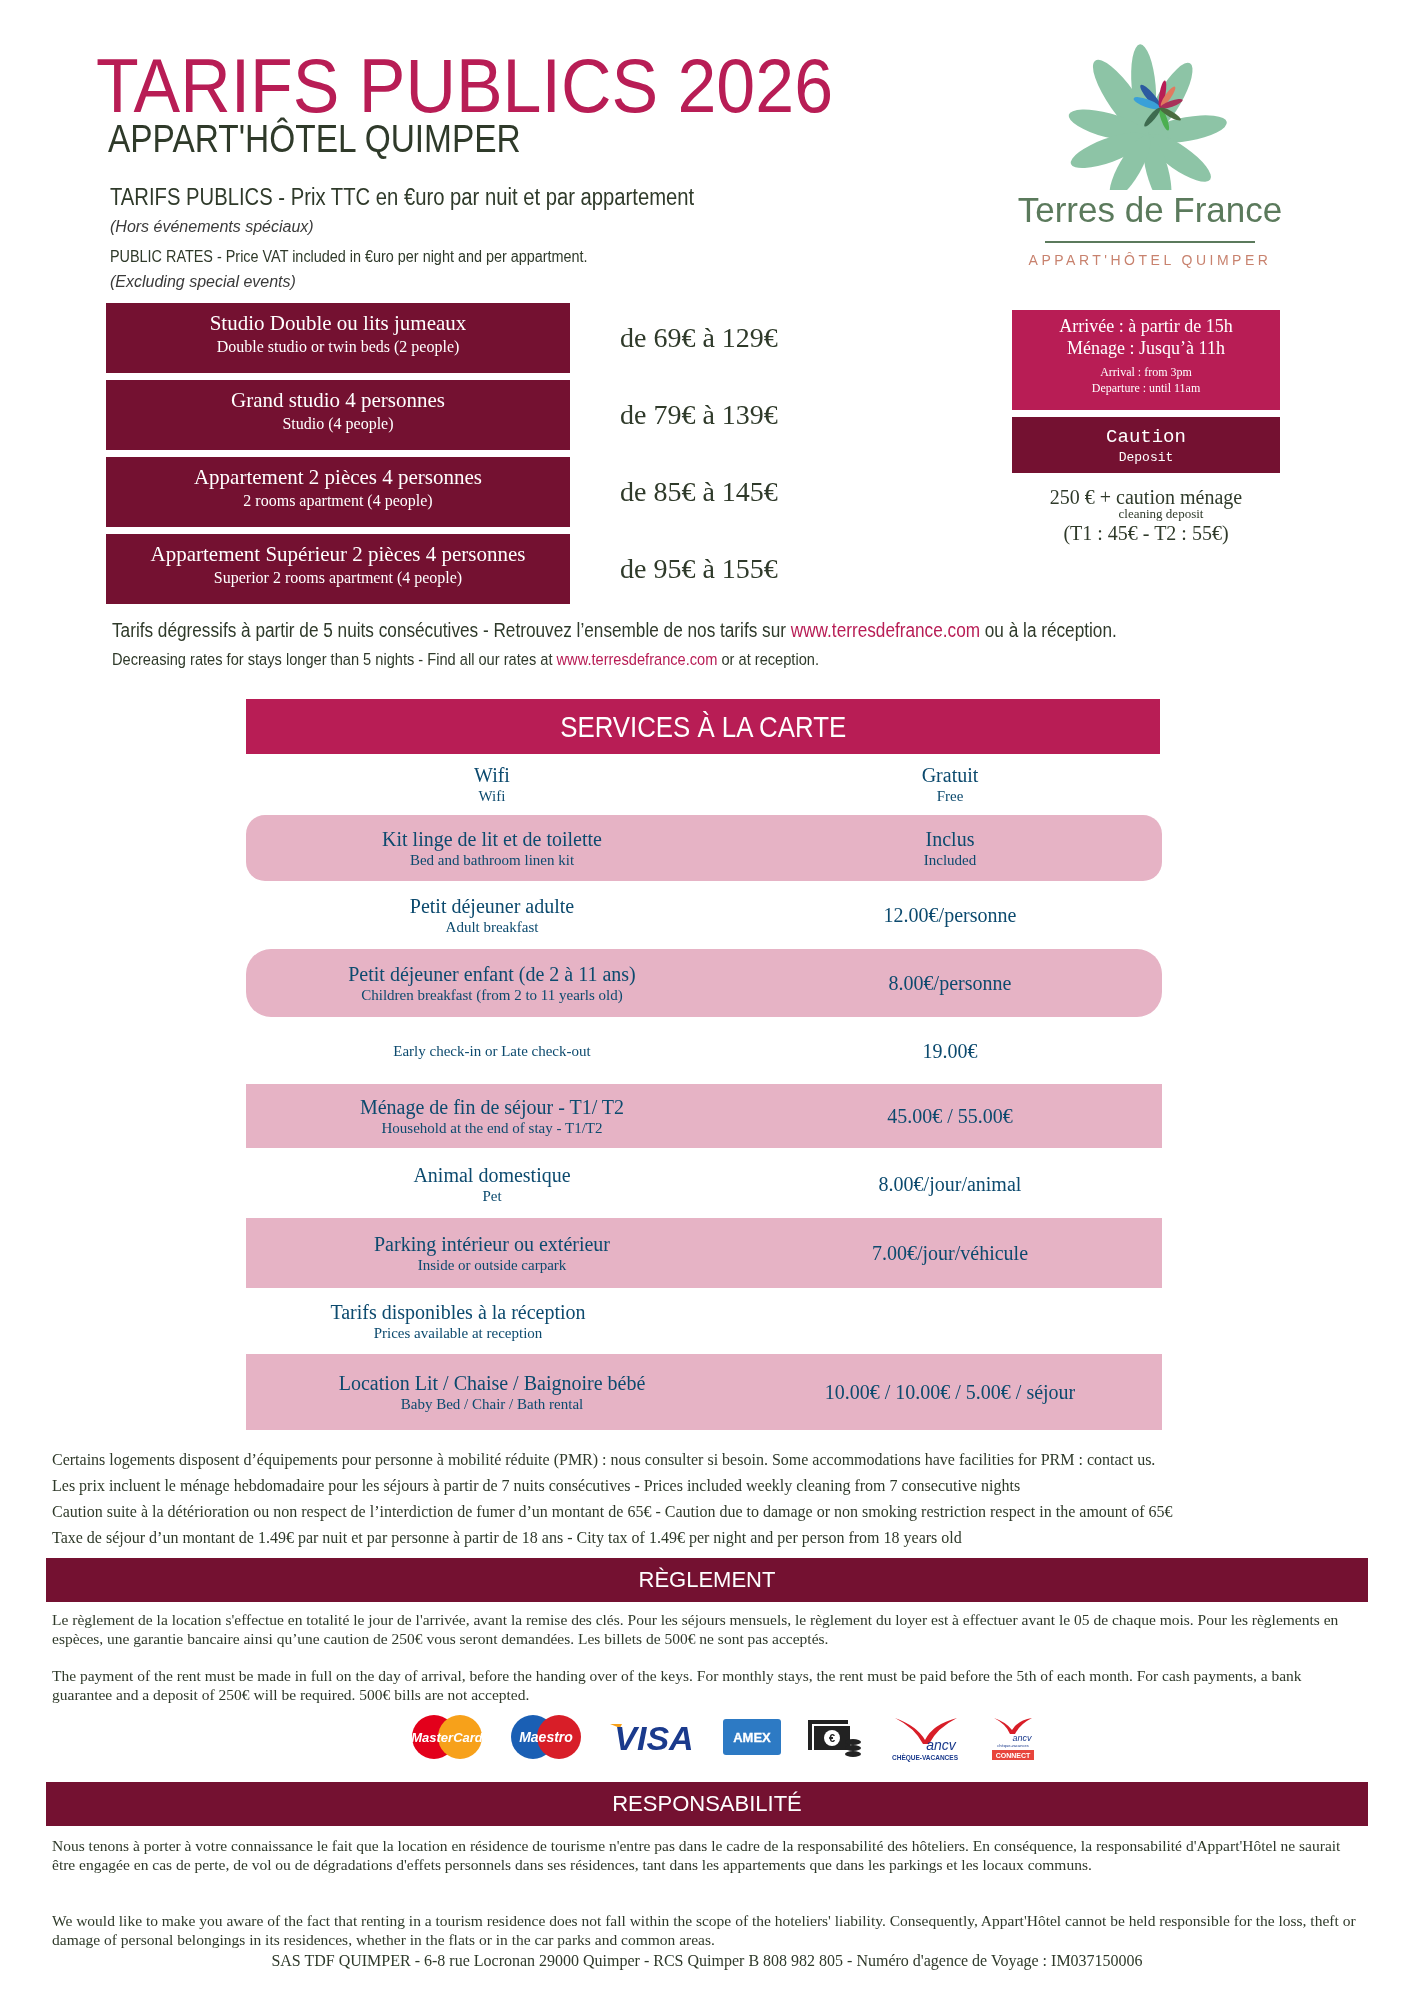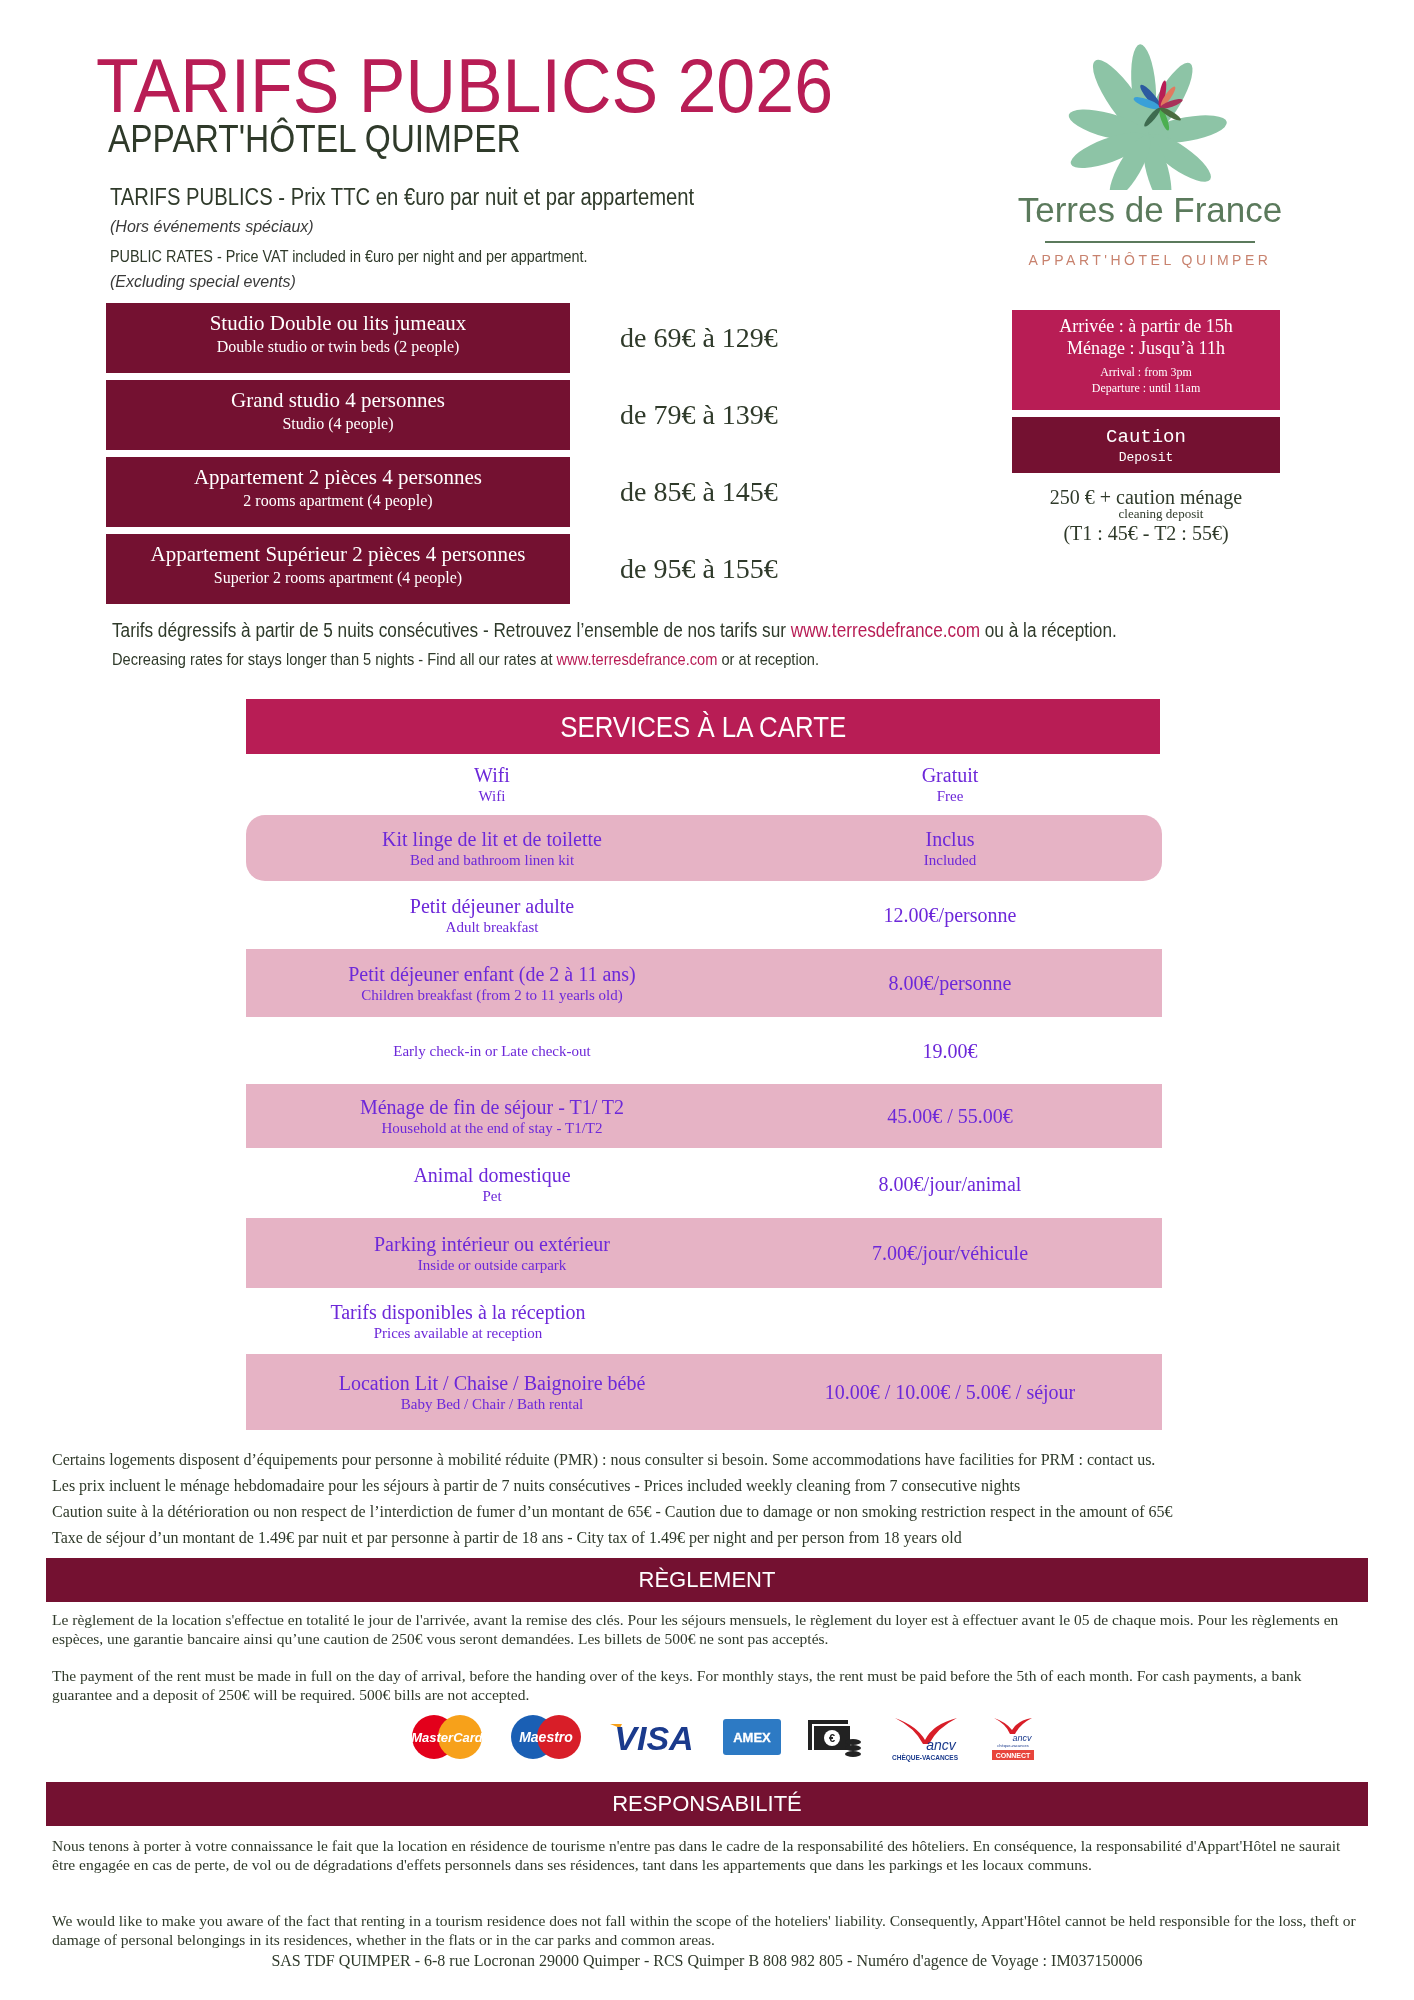--- a/index.html
+++ b/index.html
@@ -42,21 +42,21 @@
   #deposit-amount .a3 { font-size: 20px; margin-top: 0px; }
 
   
   #degr-fr { left: 112px; top: 619px; font-size: 20px; color: #2f3a2a; transform: scaleX(0.86); transform-origin: left; white-space: nowrap; }
   #degr-en { left: 112px; top: 650px; font-size: 17px; color: #2f3a2a; transform: scaleX(0.86); transform-origin: left; white-space: nowrap; }
   .link { color: #b81d55; }
 
   
   #services-head { left: 246px; top: 699px; width: 914px; height: 55px; background: #b81d55; color: #fff; text-align: center; font-size: 30px; line-height: 55px; }
   #services-head span { display: inline-block; transform: scaleX(0.86); }
-  .srow { position: absolute; left: 246px; width: 916px; display: flex; align-items: center; font-family: "Liberation Serif", serif; color: #6d28d9; }
+  .srow { position: absolute; left: 246px; width: 916px; display: flex; align-items: center; font-family: "Liberation Serif", serif; color: #0c4a6e; }
   .srow.pink { background: #e6b3c5; }
   .srow .c1 { width: 492px; text-align: center; }
   .srow .c2 { width: 424px; text-align: center; }
   .srow .fr { font-size: 20px; line-height: 1.2; white-space: nowrap; }
   .srow .en { font-size: 15px; line-height: 1.2; white-space: nowrap; }
   .srow .val { font-size: 20px; white-space: nowrap; }
 
   
   .note { position: absolute; left: 52px; font-family: "Liberation Serif", serif; font-size: 16px; color: #2f3a2a; white-space: nowrap; }
 
@@ -180,21 +180,21 @@
 </div>
 <div class="srow" style="top:884px;height:62px;">
   <div class="c1">
       <div class="fr">Petit déjeuner adulte</div>
       <div class="en">Adult breakfast</div>
     </div>
   <div class="c2">
       <div class="val">12.00€/personne</div>
     </div>
 </div>
-<div class="srow pink" style="top:949px;height:68px;">
+<div class="srow pink" style="top:949px;height:68px;border-radius:25px;">
   <div class="c1">
       <div class="fr">Petit déjeuner enfant (de 2 à 11 ans)</div>
       <div class="en">Children breakfast (from 2 to 11 yearls old)</div>
     </div>
   <div class="c2">
       <div class="val">8.00€/personne</div>
     </div>
 </div>
 <div class="srow" style="top:1020px;height:62px;">
   <div class="c1">

